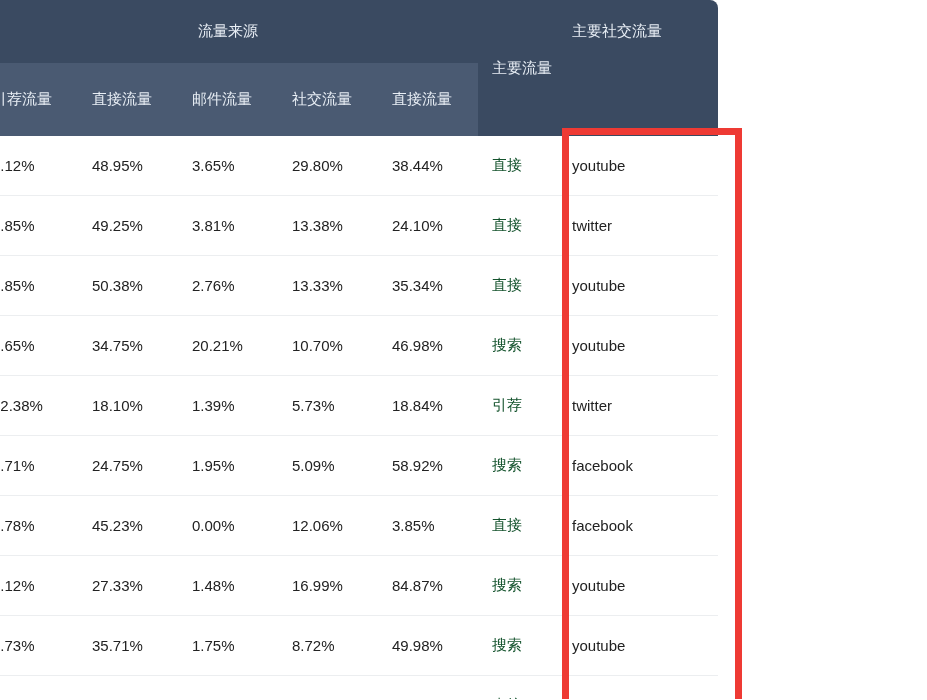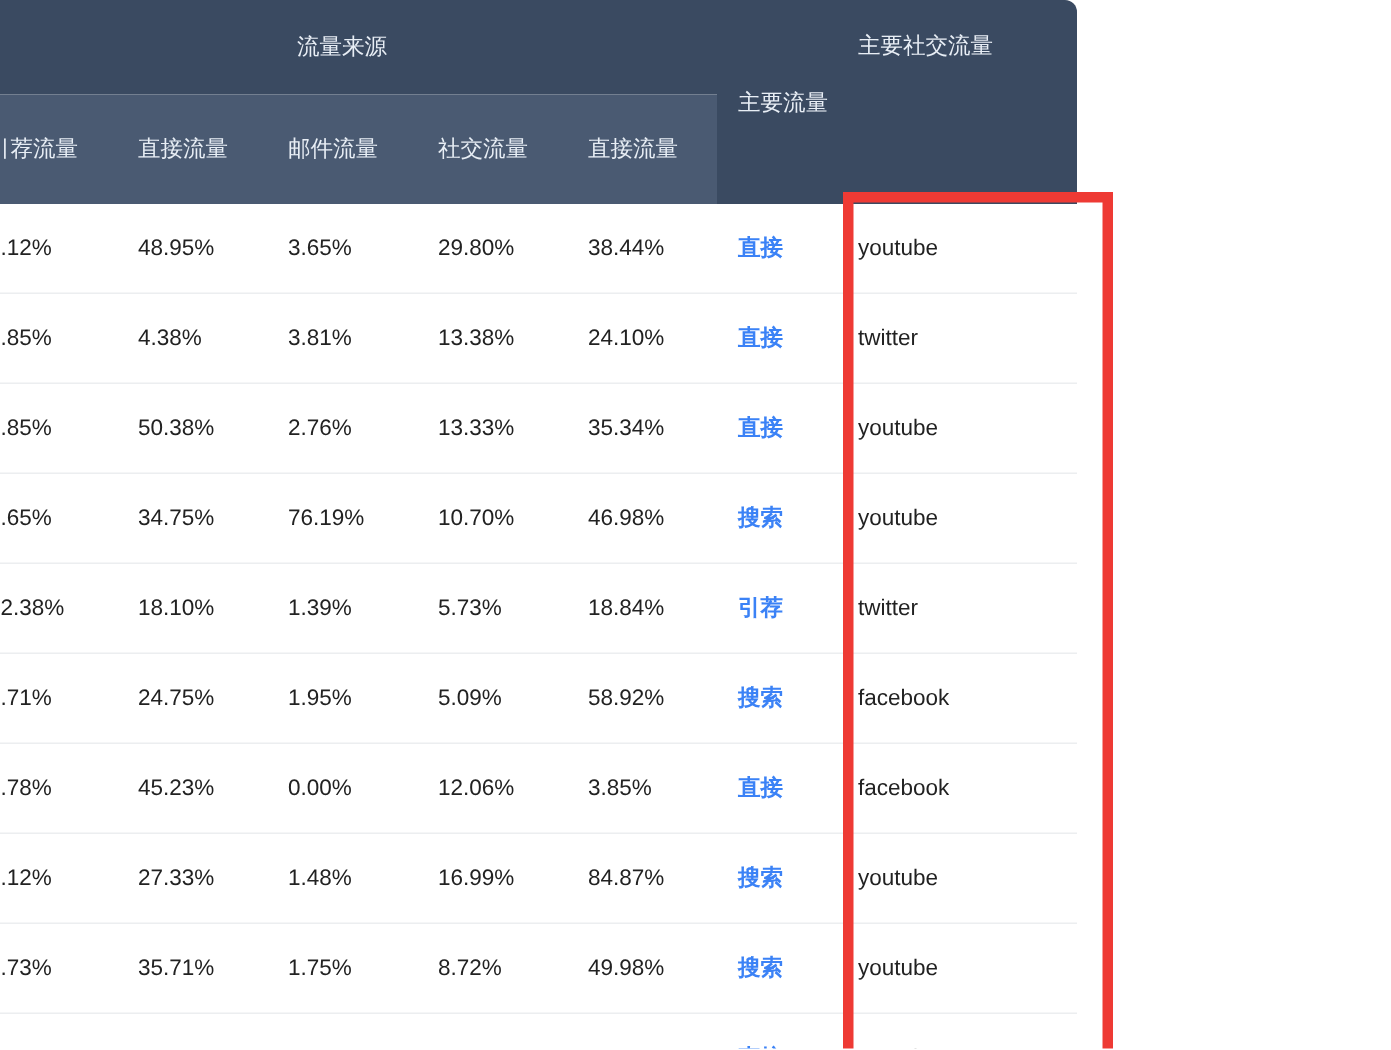--- a/index.html
+++ b/index.html
@@ -91,22 +91,21 @@
     padding: 0 0 0 14px;
     font-size: 15px;
     color: #222222;
     text-align: left;
     vertical-align: middle;
     background: #ffffff;
     border-bottom: 1px solid #eceef0;
     white-space: nowrap;
   }
   tbody td.cn-cell {
-    color: #3b82f6;
-    font-weight: bold;
+    color: #14532d;
   }
   tbody tr:first-child td {
     border-top: none;
   }
 
   
   #red-box {
     position: absolute;
     left: 562px;
     top: 128px;
@@ -171,40 +170,40 @@
               <td>1.12%</td>
               <td>48.95%</td>
               <td>3.65%</td>
               <td>29.80%</td>
               <td>38.44%</td>
               <td class="cn-cell">直接</td>
               <td>youtube</td>
             </tr>
             <tr>
               <td>8.85%</td>
-              <td>4.38%</td>
+              <td>49.25%</td>
               <td>3.81%</td>
               <td>13.38%</td>
               <td>24.10%</td>
               <td class="cn-cell">直接</td>
               <td>twitter</td>
             </tr>
             <tr>
               <td>2.85%</td>
               <td>50.38%</td>
               <td>2.76%</td>
               <td>13.33%</td>
               <td>35.34%</td>
               <td class="cn-cell">直接</td>
               <td>youtube</td>
             </tr>
             <tr>
               <td>1.65%</td>
               <td>34.75%</td>
-              <td>76.19%</td>
+              <td>20.21%</td>
               <td>10.70%</td>
               <td>46.98%</td>
               <td class="cn-cell">搜索</td>
               <td>youtube</td>
             </tr>
             <tr>
               <td>52.38%</td>
               <td>18.10%</td>
               <td>1.39%</td>
               <td>5.73%</td>

